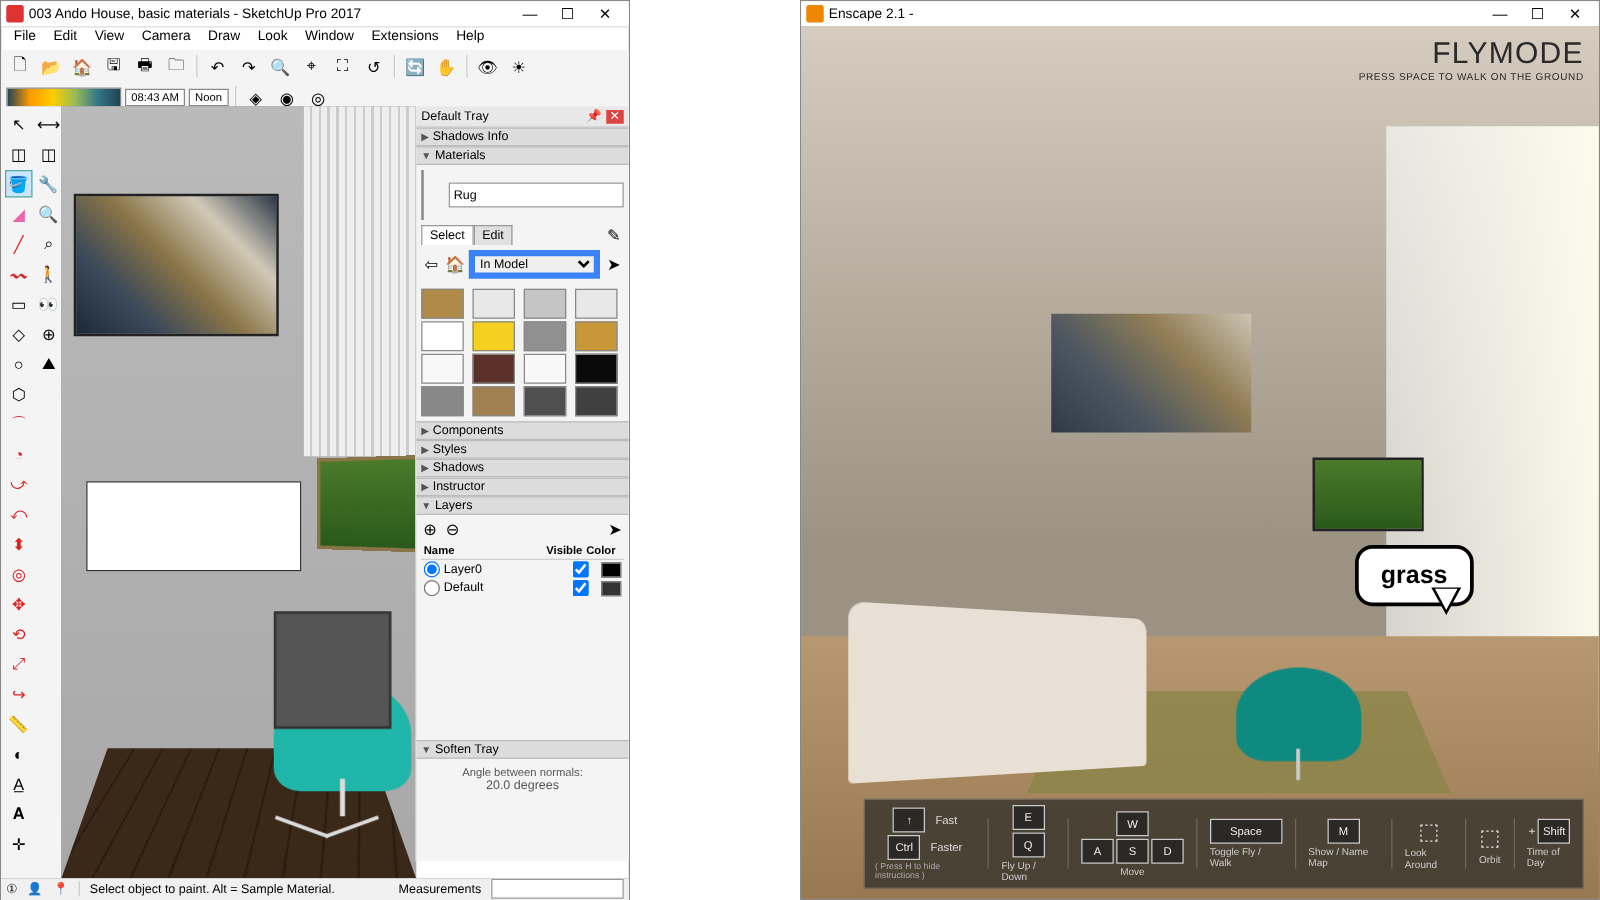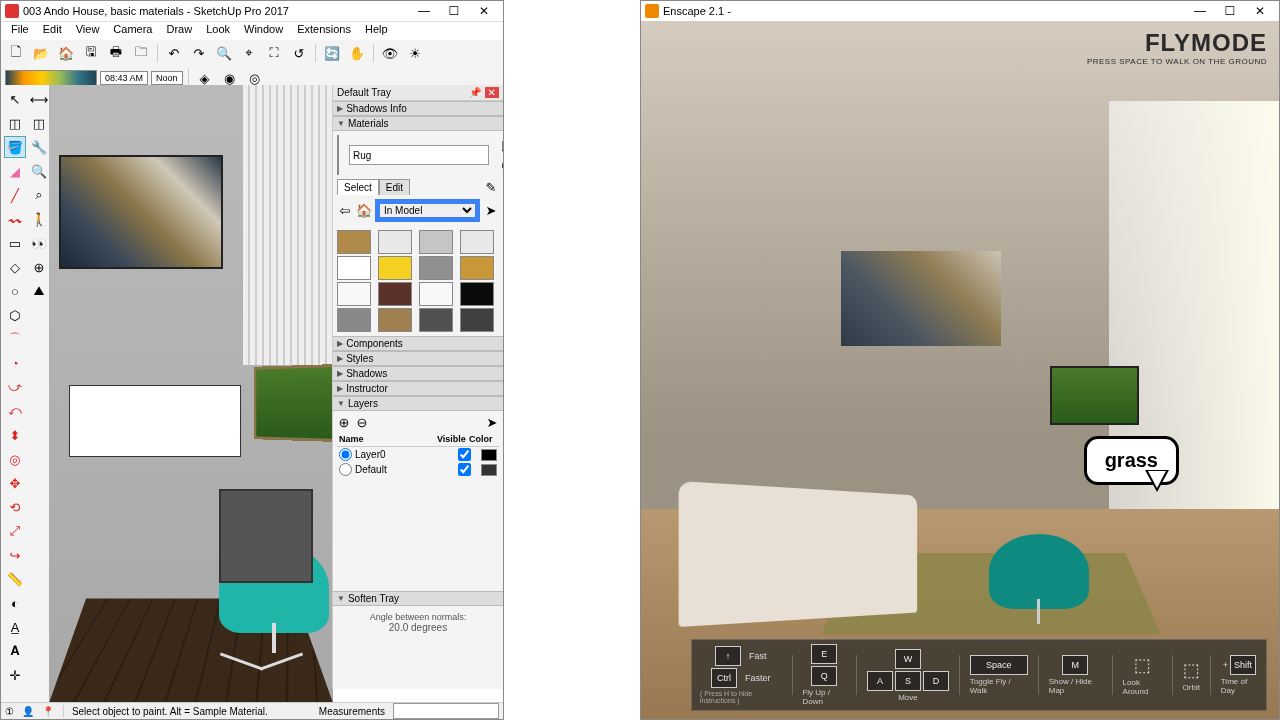--- a/index.html
+++ b/index.html
@@ -22,39 +22,39 @@
 .tool-strip{position:absolute;top:84px;left:0;width:48px;bottom:16px;background:#f4f4f4;display:flex;flex-direction:column;flex-wrap:wrap;padding:2px}
 .tool-strip .tbtn{width:20px;height:20px;margin:1px}
 .paint-active{background:#cce5ff !important;border-color:#5a9 !important}
 .statusbar{position:absolute;bottom:0;left:0;right:0;height:16px;background:#f0f0f0;border-top:1px solid #ccc;display:flex;align-items:center;font-size:10px;padding:0 4px;gap:8px}
 .tray{position:absolute;top:84px;right:0;width:170px;bottom:30px;background:#f4f4f4;border-left:1px solid #ccc;font-size:10px;overflow:hidden}
 .tray-header{background:#e8e8e8;padding:2px 4px;border-bottom:1px solid #ccc;display:flex;align-items:center;justify-content:space-between}
 .tray-header .pin{cursor:pointer}
 .panel-header{background:#dcdcdc;padding:1px 4px;border-top:1px solid #bbb;border-bottom:1px solid #bbb;display:flex;align-items:center;cursor:pointer}
 .panel-header::before{content:"▶";font-size:8px;margin-right:3px;color:#555}
 .panel-header.open::before{content:"▼"}
-.mat-preview{display:flex;padding:4px;gap:10px;align-items:center}
+.mat-preview{display:flex;padding:4px;gap:20px;align-items:center}
 .mat-swatch{width:38px;height:38px;border:1px solid #888;background:repeating-linear-gradient(90deg,#8a7548,#7a6540 2px,#8a7548 4px)}
 .mat-name-input{flex:1;border:1px solid #999;padding:1px 3px;font-size:10px;background:#fff;height:16px}
 .mat-tabs{display:flex;padding:0 4px;gap:0;align-items:center}
 .mat-tab{padding:2px 6px;border:1px solid #999;border-bottom:none;background:#fff;font-size:10px;cursor:pointer}
 .mat-tab.inactive{background:#e0e0e0}
 .mat-lib{padding:4px;display:flex;align-items:center;gap:3px}
 .mat-lib select{flex:1;font-size:10px;border:5px solid #3b82f6}
 .swatch-grid{display:grid;grid-template-columns:repeat(4,1fr);gap:2px;padding:4px}
 .sw{width:32px;height:22px;border:1px solid #888;cursor:pointer}
 .layer-sec{padding:4px}
 .layer-hdr{display:flex;font-size:9px;border-bottom:1px solid #ccc;padding:2px;font-weight:bold}
 .layer-row{display:flex;align-items:center;padding:1px 2px;font-size:10px}
 .layer-row input[type=radio]{margin:0 3px 0 0}
 .degrees{text-align:center;padding:6px;font-size:10px;color:#555}
 
 .render-area{position:absolute;top:20px;left:0;right:0;bottom:0;background:linear-gradient(180deg,#c8beb0 0%,#a89888 40%,#8a7a68 100%)}
 .flymode{position:absolute;top:8px;right:12px;text-align:right;color:#2a2a2a}
-.flymode .big{font-size:24px;font-weight:700;letter-spacing:1px}
+.flymode .big{font-size:24px;font-weight:400;letter-spacing:1px}
 .flymode .small{font-size:8px;letter-spacing:0.5px}
 .speech{position:absolute;right:100px;top:415px;background:#fff;border:3px solid #000;border-radius:14px;padding:10px 18px;font-size:20px;font-weight:bold;font-family:Arial}
 .speech::after{content:"";position:absolute;bottom:-22px;left:58px;width:0;height:0;border:12px solid transparent;border-top:22px solid #000}
 .speech::before{content:"";position:absolute;bottom:-15px;left:61px;width:0;height:0;border:9px solid transparent;border-top:17px solid #fff;z-index:1}
 .control-hud{position:absolute;bottom:8px;left:50px;right:12px;height:62px;background:rgba(60,55,48,0.85);border:1px solid rgba(255,255,255,0.2);display:flex;align-items:center;padding:4px 8px;color:#ddd;font-size:9px;gap:10px}
 .key{display:inline-flex;align-items:center;justify-content:center;min-width:18px;height:18px;border:1px solid #ccc;background:rgba(40,38,35,0.9);color:#eee;font-size:9px;padding:0 3px}
 .hud-group{display:flex;flex-direction:column;align-items:center;gap:2px}
 .hud-keys{display:flex;gap:2px;align-items:center}
 .hud-label{font-size:8px;color:#ccc}
 .hud-sep{width:1px;height:40px;background:rgba(255,255,255,0.2)}
@@ -393,21 +393,21 @@
         <div class="hud-label">Move</div>
       </div>
       <div class="hud-sep"></div>
       <div class="hud-group">
         <span class="key" style="min-width:50px">Space</span>
         <div class="hud-label">Toggle Fly / Walk</div>
       </div>
       <div class="hud-sep"></div>
       <div class="hud-group">
         <span class="key">M</span>
-        <div class="hud-label">Show / Hide Map</div>
+        <div class="hud-label">Show / Name Map</div>
       </div>
       <div class="hud-sep"></div>
       <div class="hud-group">
         <span style="font-size:18px">⬚</span>
         <div class="hud-label">Look Around</div>
       </div>
       <div class="hud-sep"></div>
       <div class="hud-group">
         <span style="font-size:18px">⬚</span>
         <div class="hud-label">Orbit</div>

